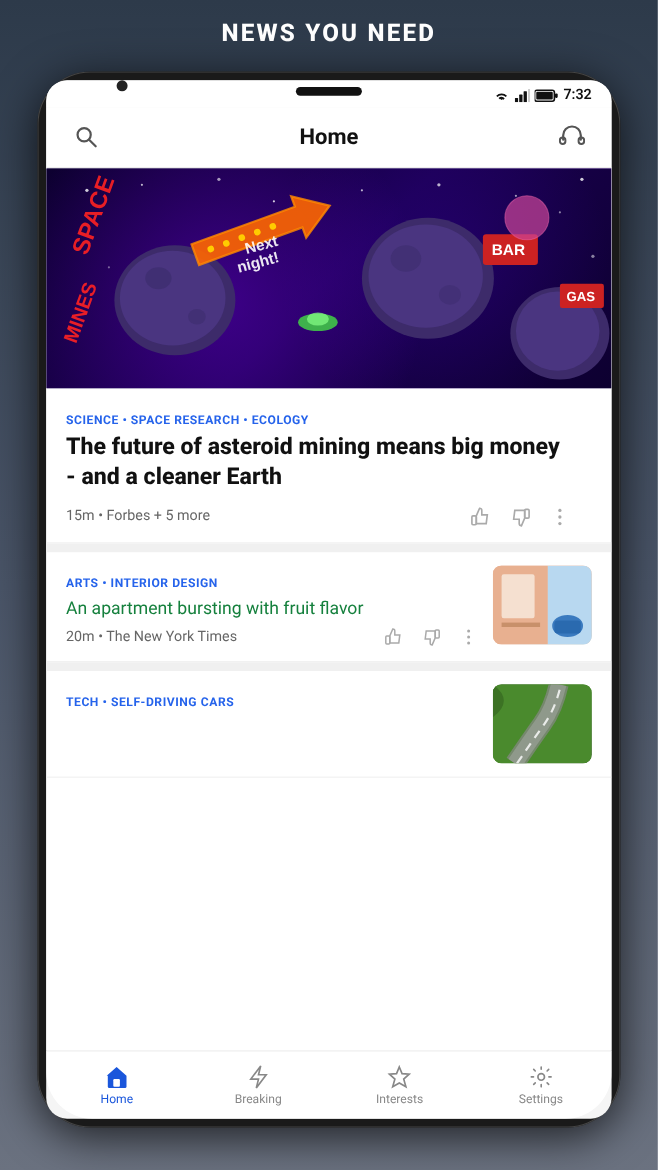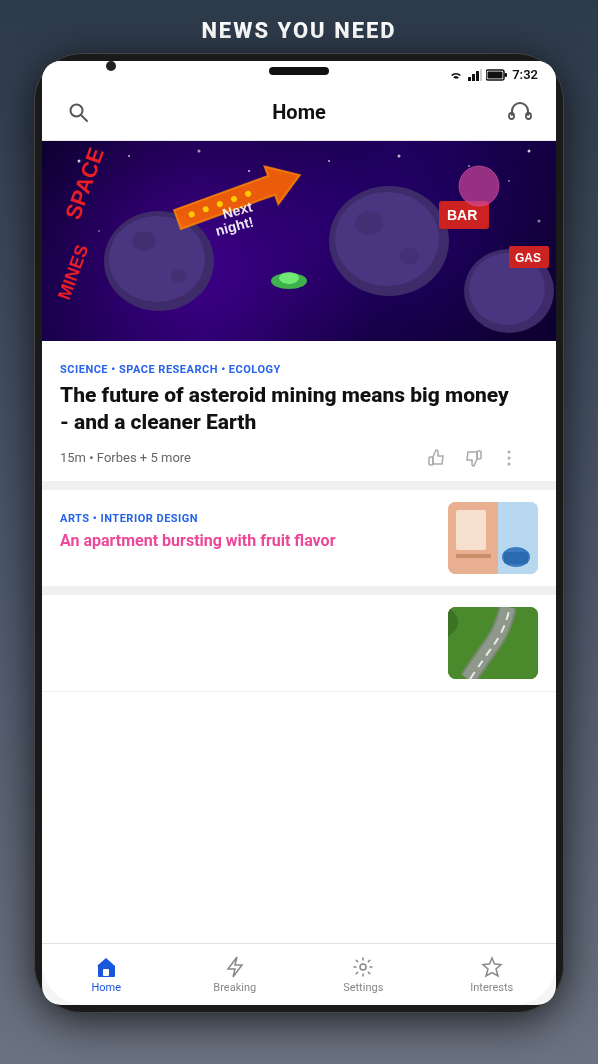--- a/index.html
+++ b/index.html
@@ -12,21 +12,21 @@
       align-items: center;
       font-family: 'Roboto', Arial, sans-serif;
       overflow: hidden;
     }
     .page-title {
       color: white;
       font-size: 22px;
       font-weight: 800;
       letter-spacing: 2px;
       text-align: center;
-      padding: 18px 0 10px 0;
+      padding: 18px 0 22px 0;
       width: 100%;
     }
     .phone-wrapper {
       width: 530px;
       height: 960px;
       background: #1a1a1a;
       border-radius: 48px;
       padding: 8px;
       box-shadow: 0 8px 40px rgba(0,0,0,0.7), inset 0 0 0 1px #444;
       position: relative;
@@ -175,22 +175,22 @@
       position: relative;
     }
     .thumb-car {
       width: 100%;
       height: 100%;
       background: linear-gradient(135deg, #2d5a1b 0%, #4a8a2d 50%, #1a3d0d 100%);
       position: relative;
     }
     .article-title-small {
       font-size: 16px;
-      font-weight: 700;
-      color: #ec4899;
+      font-weight: 400;
+      color: #15803d;
       line-height: 1.3;
       margin-bottom: 6px;
     }
     .bottom-nav {
       background: white;
       border-top: 1px solid #e0e0e0;
       display: flex;
       align-items: stretch;
       height: 62px;
       border-radius: 0 0 42px 42px;
@@ -390,20 +390,44 @@
           </div>
         </div>
       </div>
 
       <div class="divider"></div>
 
       <div class="article-row">
         <div class="article-row-content">
           <div class="article-category">ARTS • INTERIOR DESIGN</div>
           <div class="article-title-small">An apartment bursting with fruit flavor</div>
+          <div class="article-meta-row">
+            <span class="article-meta">20m • The New York Times</span>
+            <div class="article-actions">
+              <div class="action-btn">
+                <svg width="20" height="20" viewBox="0 0 22 22" fill="none">
+                  <path d="M7 10l3-7a2 2 0 012 2v4h5l-1 8H7V10z" stroke="#aaa" stroke-width="1.5" fill="none"></path>
+                  <rect x="3" y="10" width="4" height="8" rx="1" stroke="#aaa" stroke-width="1.5" fill="none"></rect>
+                </svg>
+              </div>
+              <div class="action-btn">
+                <svg width="20" height="20" viewBox="0 0 22 22" fill="none">
+                  <path d="M15 12l-3 7a2 2 0 01-2-2v-4H5l1-8h9v7z" stroke="#aaa" stroke-width="1.5" fill="none"></path>
+                  <rect x="15" y="4" width="4" height="8" rx="1" stroke="#aaa" stroke-width="1.5" fill="none"></rect>
+                </svg>
+              </div>
+              <div class="action-btn">
+                <svg width="20" height="20" viewBox="0 0 22 22" fill="none">
+                  <circle cx="11" cy="5" r="1.5" fill="#aaa"></circle>
+                  <circle cx="11" cy="11" r="1.5" fill="#aaa"></circle>
+                  <circle cx="11" cy="17" r="1.5" fill="#aaa"></circle>
+                </svg>
+              </div>
+            </div>
+          </div>
         </div>
         <div class="article-thumbnail">
           <div class="thumb-apt">
             <svg width="90" height="72" viewBox="0 0 90 72" xmlns="http://www.w3.org/2000/svg">
               <rect width="90" height="72" fill="#f0c8b0"></rect>
               <rect x="0" y="0" width="50" height="72" fill="#e8b090"></rect>
               <rect x="50" y="0" width="40" height="72" fill="#b8d8f0"></rect>
 
               <rect x="8" y="8" width="30" height="40" rx="2" fill="#f5e0d0"></rect>
 
@@ -413,20 +437,21 @@
               <rect x="8" y="52" width="35" height="4" fill="#c8906a"></rect>
             </svg>
           </div>
         </div>
       </div>
 
       <div class="divider"></div>
 
       <div class="article-row">
         <div class="article-row-content">
+          <div class="article-category">TECH • SELF-DRIVING CARS</div>
         </div>
         <div class="article-thumbnail">
           <div class="thumb-car">
             <svg width="90" height="72" viewBox="0 0 90 72" xmlns="http://www.w3.org/2000/svg">
               <rect width="90" height="72" fill="#4a8a2d"></rect>
 
               <path d="M20 72 Q35 50 45 36 Q55 22 60 0" stroke="#888" stroke-width="18" fill="none" opacity="0.7"></path>
               <path d="M20 72 Q35 50 45 36 Q55 22 60 0" stroke="#aaa" stroke-width="14" fill="none" opacity="0.5"></path>
 
               <path d="M22 72 Q37 50 47 36 Q57 22 62 0" stroke="white" stroke-width="2" fill="none" stroke-dasharray="8,6" opacity="0.8"></path>
@@ -457,31 +482,31 @@
           <svg width="22" height="22" viewBox="0 0 22 22" fill="none">
             <polygon points="13,1 4,13 11,13 9,21 18,9 11,9" stroke="#888" stroke-width="1.5" fill="none"></polygon>
           </svg>
         </div>
         <span class="nav-label">Breaking</span>
       </div>
 
       <div class="nav-item">
         <div class="nav-icon">
           <svg width="22" height="22" viewBox="0 0 22 22" fill="none">
+            <polygon points="11,2 13.5,8 20,8.5 15,13 17,20 11,16.5 5,20 7,13 2,8.5 8.5,8" stroke="#888" stroke-width="1.5" fill="none"></polygon>
+          </svg>
+        </div>
+        <span class="nav-label">Interests</span>
+      </div>
+
+      <div class="nav-item">
+        <div class="nav-icon">
+          <svg width="22" height="22" viewBox="0 0 22 22" fill="none">
             <circle cx="11" cy="11" r="3" stroke="#888" stroke-width="1.5" fill="none"></circle>
             <path d="M11 2v2M11 18v2M2 11h2M18 11h2M4.2 4.2l1.4 1.4M16.4 16.4l1.4 1.4M4.2 17.8l1.4-1.4M16.4 5.6l1.4-1.4" stroke="#888" stroke-width="1.5" stroke-linecap="round"></path>
           </svg>
         </div>
         <span class="nav-label">Settings</span>
       </div>
 
-      <div class="nav-item">
-        <div class="nav-icon">
-          <svg width="22" height="22" viewBox="0 0 22 22" fill="none">
-            <polygon points="11,2 13.5,8 20,8.5 15,13 17,20 11,16.5 5,20 7,13 2,8.5 8.5,8" stroke="#888" stroke-width="1.5" fill="none"></polygon>
-          </svg>
-        </div>
-        <span class="nav-label">Interests</span>
-      </div>
-
     </div>
   </div>
 </div>
 
 </body></html>

